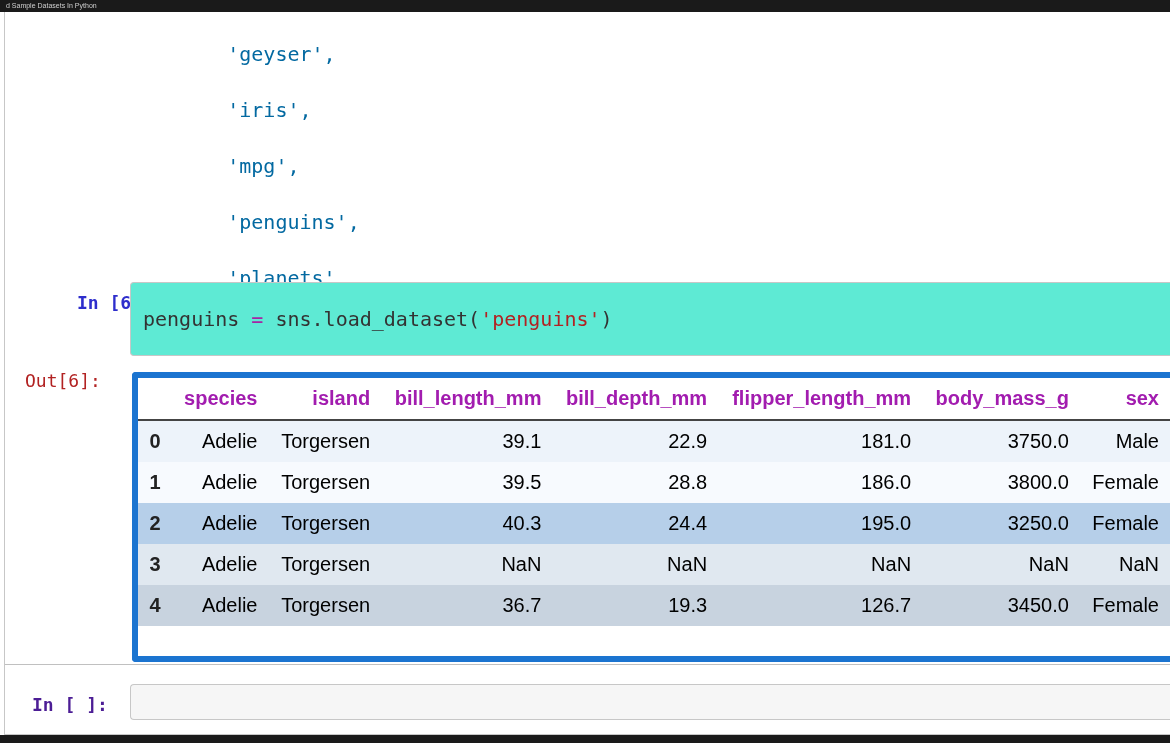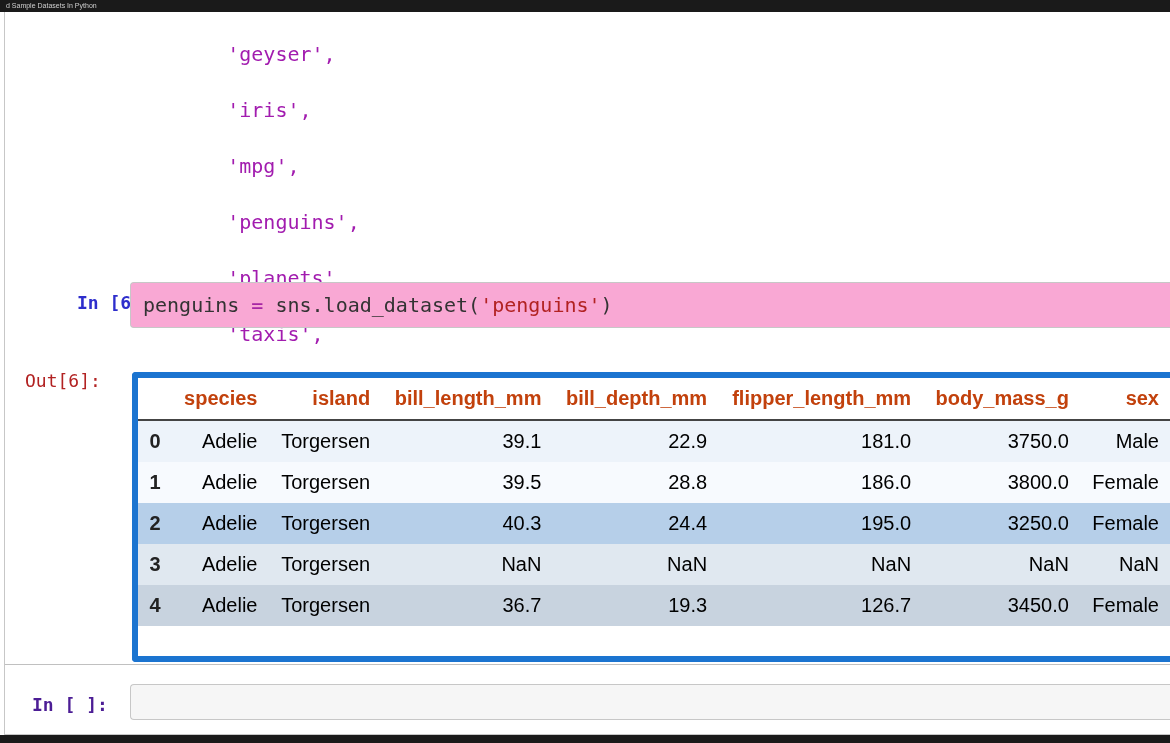--- a/index.html
+++ b/index.html
@@ -39,42 +39,42 @@
     line-height: 28px;
   }
   
   .list-output {
     position: absolute;
     left: 150px;
     top: 0px;
     color: #333;
     white-space: pre;
   }
-  .s { color: #a21caf; }
+  .s { color: #0369a1; }
   
   .cell6-prompt {
     position: absolute;
     left: 27px;
     top: 280px;
     color: #2e2ecc;
     font-family: "DejaVu Sans Mono", monospace;
     font-size: 18px;
     font-weight: bold;
     margin-left: 45px;
   }
   .cell6-input {
     position: absolute;
     left: 125px;
     right: 0;
     top: 270px;
     border: 1px solid #c7c7c7;
     border-right: none;
     border-radius: 4px 0 0 4px;
-    background: #f9a8d4;
-    padding: 8px 12px;
+    background: #5eead4;
+    padding: 22px 12px;
   }
   .code .eq { color: #a626a4; }
   .code .fn { color: #333; }
   .code .str { color: #b22222; }
   .out-prompt {
     position: absolute;
     left: 20px;
     top: 358px;
     color: #b22222;
     font-family: "DejaVu Sans Mono", monospace;
@@ -100,21 +100,21 @@
   }
   table.df th, table.df td {
     text-align: right;
     padding: 9px 11px;
     border: none;
   }
   table.df thead th {
     font-weight: bold;
     border-bottom: 2px solid #444;
     background: #fff;
-    color: #c2410c;
+    color: #a21caf;
   }
   table.df tbody th {
     font-weight: bold;
     text-align: right;
     color: #222;
   }
   table.df tbody tr:nth-child(1) { background: #edf3fa; }
   table.df tbody tr:nth-child(2) { background: #f7fafe; }
   table.df tbody tr:nth-child(3) { background: #b6cfe9; }
   table.df tbody tr:nth-child(4) { background: #e0e8f0; }

